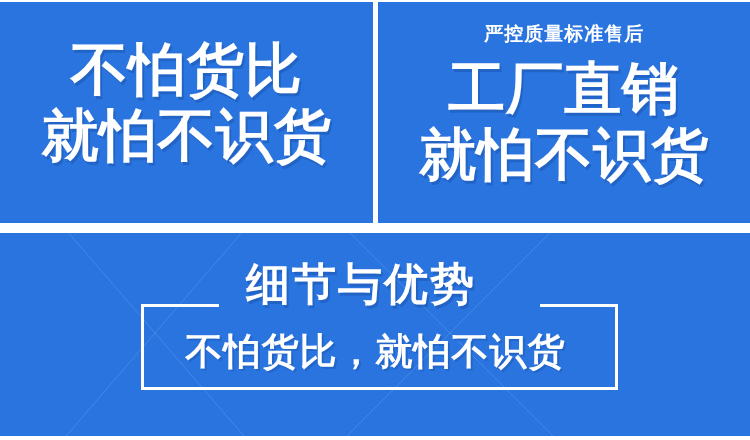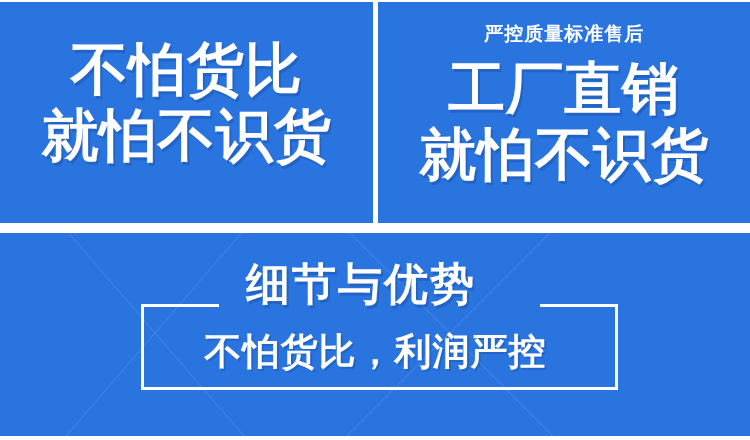--- a/index.html
+++ b/index.html
@@ -177,15 +177,15 @@
   <div class="frame">
     <span class="frame-seg seg-top-left"></span>
     <span class="frame-seg seg-top-right"></span>
     <span class="frame-seg seg-left"></span>
     <span class="frame-seg seg-right"></span>
     <span class="frame-seg seg-bottom"></span>
   </div>
 
   <div class="bottom-title">细节与优势</div>
 
-  <div class="bottom-sub">不怕货比，利润严控</div>
+  <div class="bottom-sub">不怕货比，就怕不识货</div>
 
 </div>
 
 </body></html>

